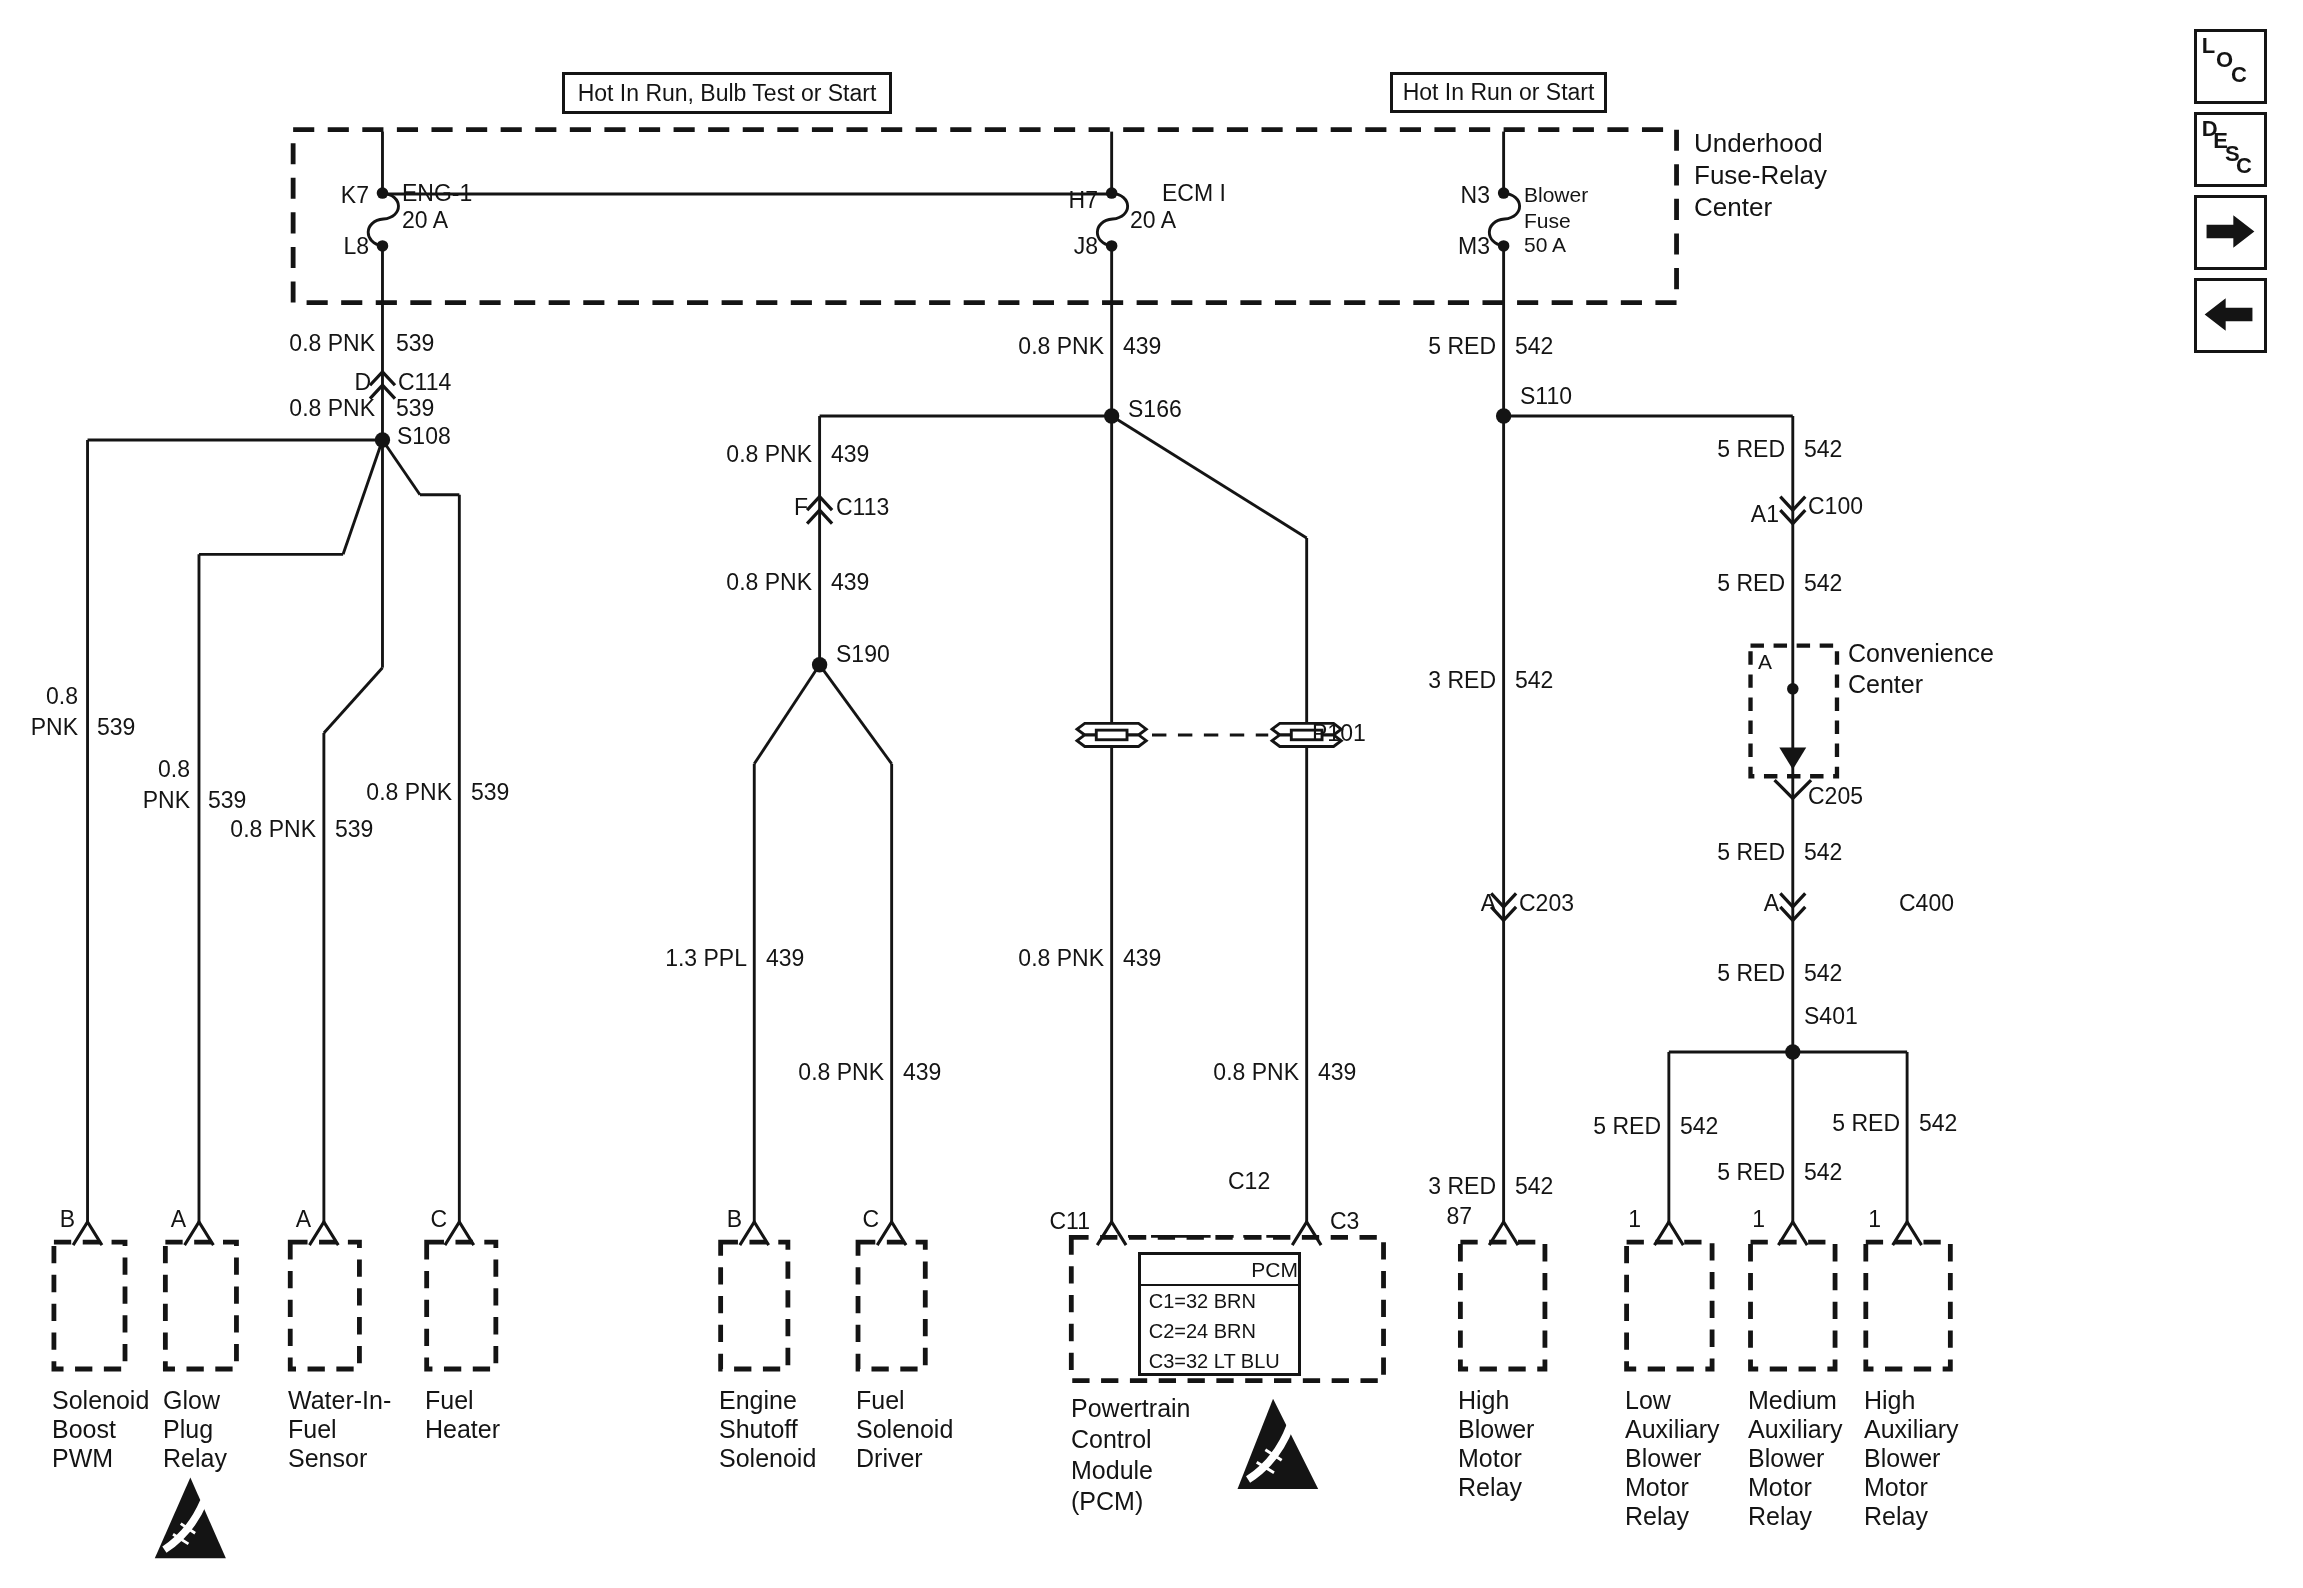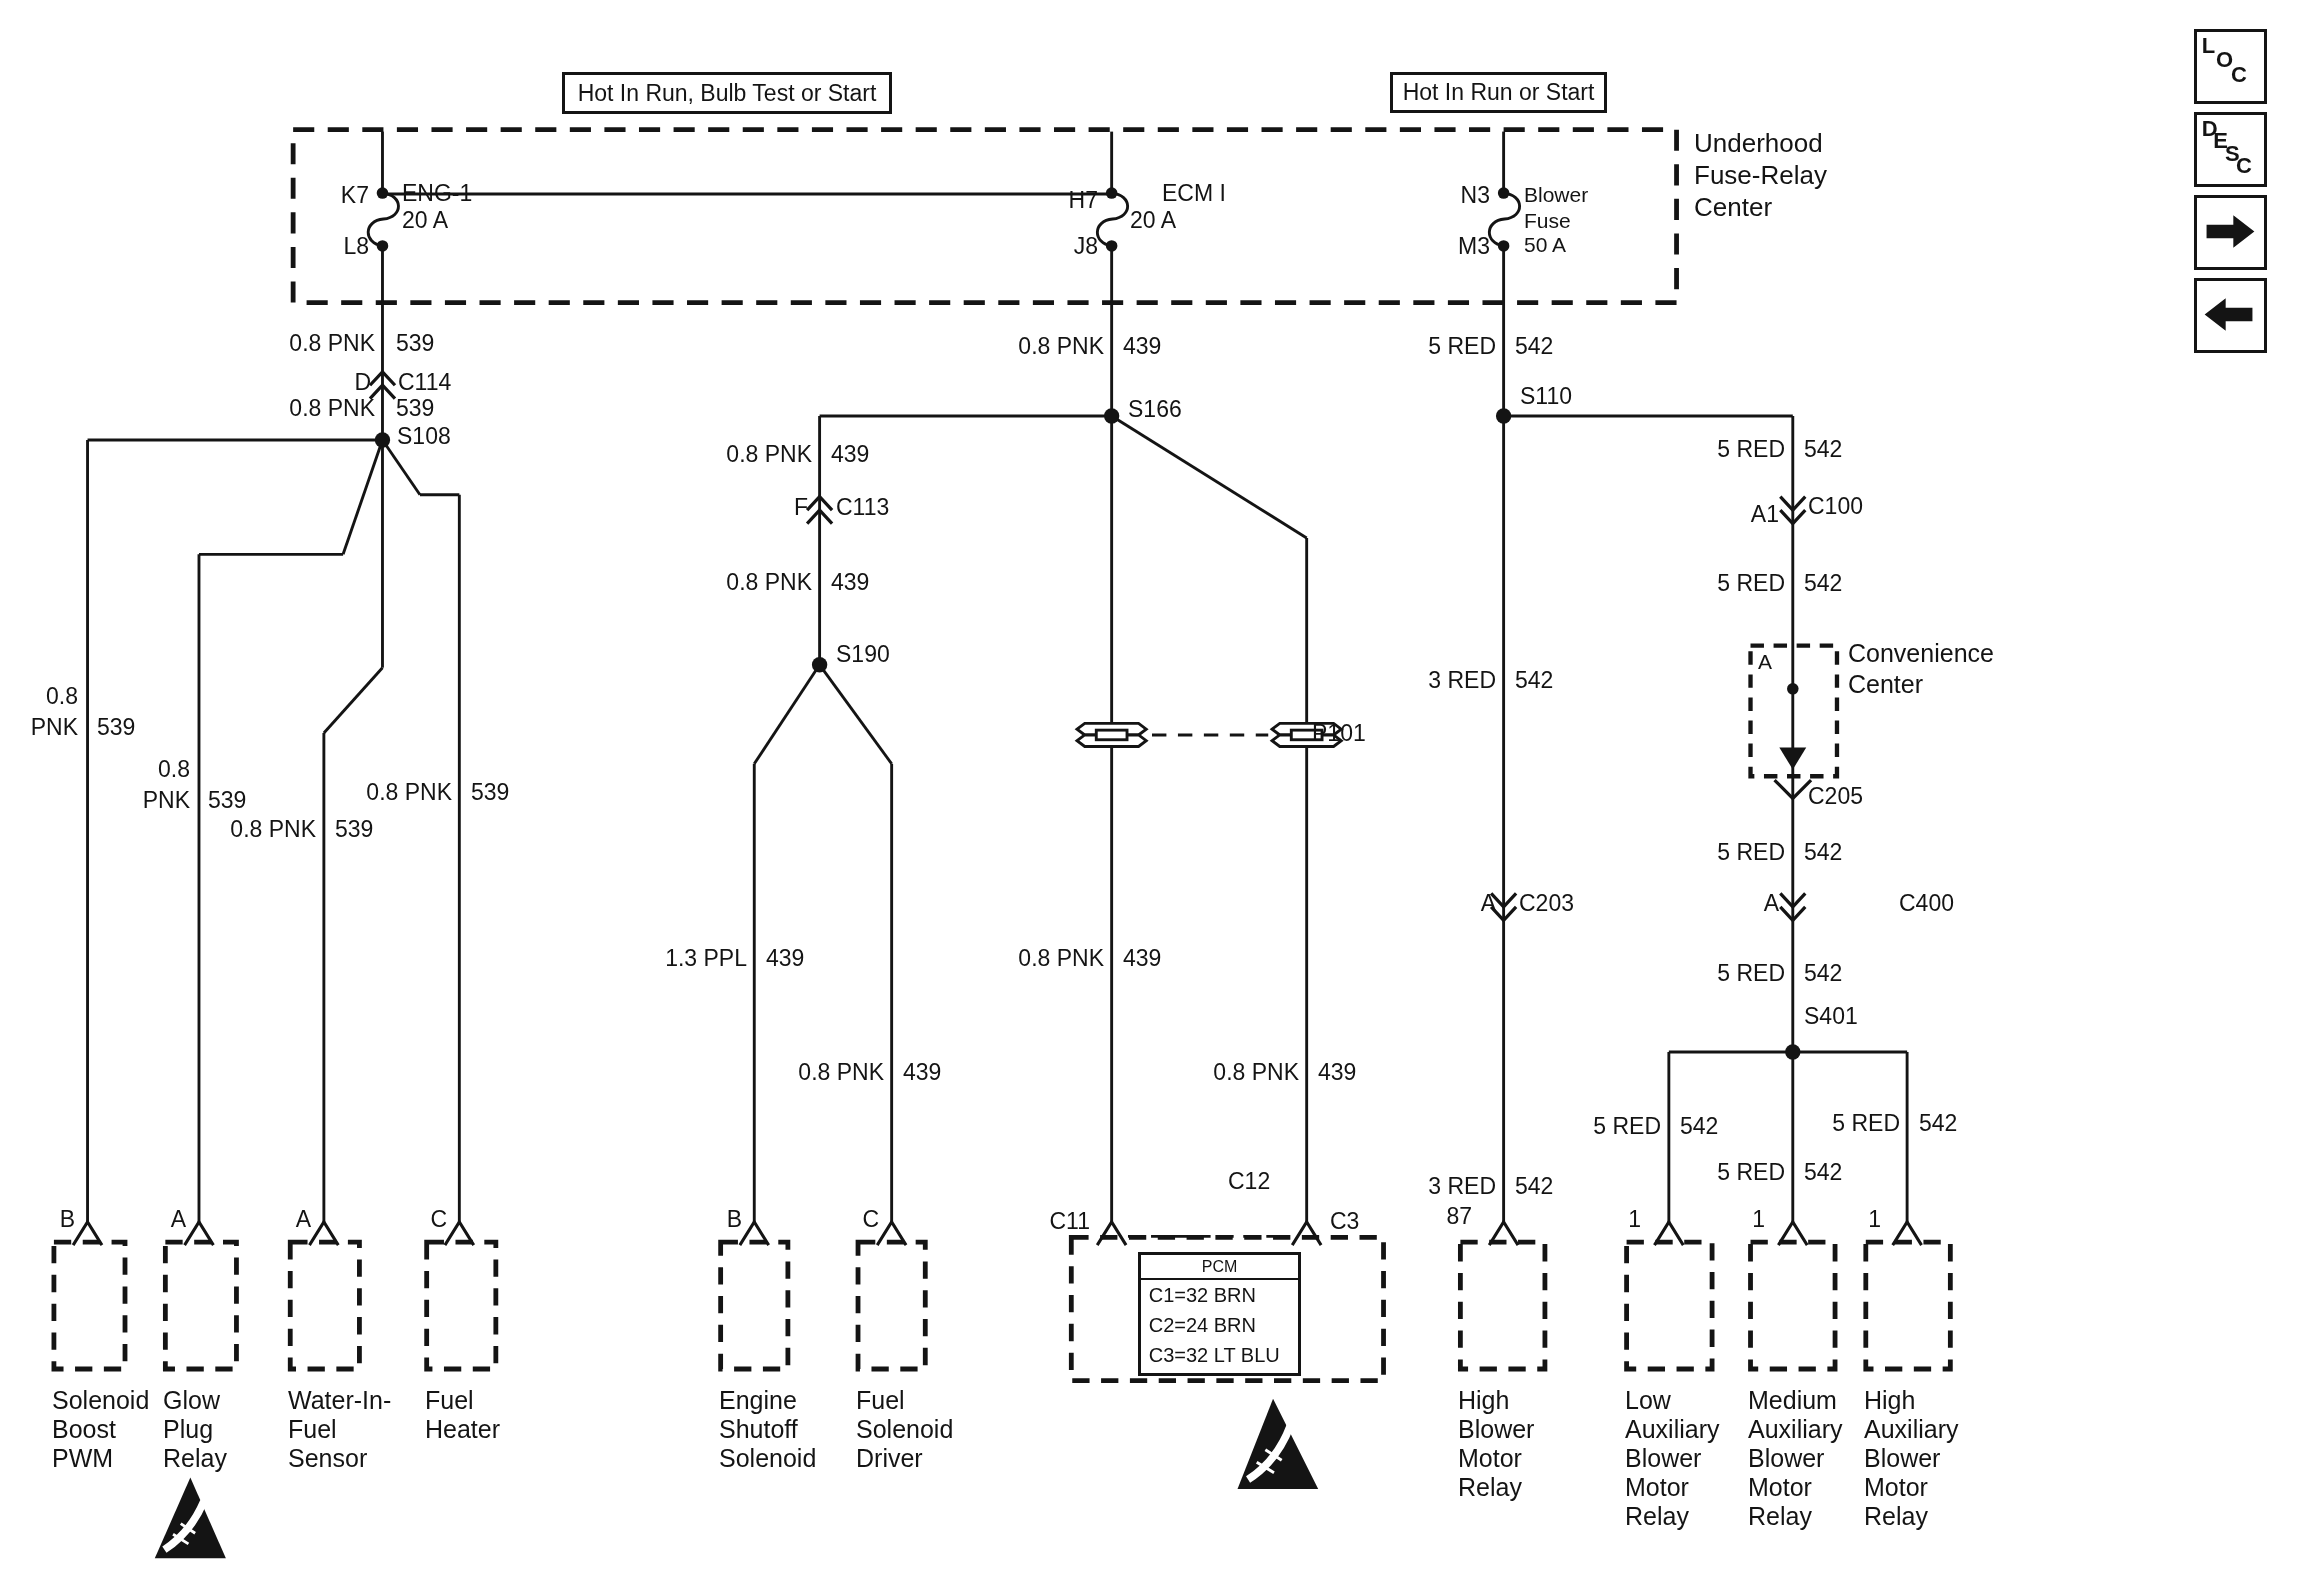--- a/index.html
+++ b/index.html
@@ -9,21 +9,21 @@
   .t{position:absolute;font-size:23px;line-height:1.12;white-space:nowrap;color:#141414;}
   .ra{text-align:right;}
   .lines{white-space:pre-line;}
   .cname{font-size:25px;line-height:29px;}
   .big{font-size:26px;line-height:32px;}
   .banner{position:absolute;border:3.8px solid #141414;background:#fff;display:flex;align-items:center;justify-content:center;font-size:23px;box-sizing:border-box;}
   .navbtn{position:absolute;left:2194px;width:73px;height:75px;border:3.8px solid #141414;background:#fff;box-sizing:border-box;cursor:pointer;}
   .diag{position:relative;width:100%;height:100%;}
   .diag span{position:absolute;font-size:22px;font-weight:bold;}
   .pcmtbl{position:absolute;border:3.8px solid #141414;background:#fff;box-sizing:border-box;}
-  .pcmhead{text-align:center;font-size:16px;padding:2.9px 0 1.9px 0;border-bottom:2.9px solid #141414;}
+  .pcmhead{text-align:right;font-size:21px;padding:2.9px 0 1.9px 0;border-bottom:2.9px solid #141414;}
   .pcmrow{font-size:20px;line-height:30px;padding:0 0 0 7.7px;white-space:nowrap;}
 </style>
 </head>
 <body>
 
 <div id="stage">
 
   <svg width="2304" height="1589" viewBox="0 0 2398 1654">
     <g stroke="#141414" stroke-width="3" fill="none">
 
@@ -307,20 +307,24 @@
 Fuel
 Sensor</div>
   <div class="t cname lines" style="left:425px;top:1386px;">Fuel
 Heater</div>
   <div class="t cname lines" style="left:719px;top:1386px;">Engine
 Shutoff
 Solenoid</div>
   <div class="t cname lines" style="left:856px;top:1386px;">Fuel
 Solenoid
 Driver</div>
+  <div class="t cname lines" style="left:1071px;top:1393px;line-height:31px;">Powertrain
+Control
+Module
+(PCM)</div>
   <div class="t cname lines" style="left:1458px;top:1386px;">High
 Blower
 Motor
 Relay</div>
   <div class="t cname lines" style="left:1625px;top:1386px;">Low
 Auxiliary
 Blower
 Motor
 Relay</div>
   <div class="t cname lines" style="left:1748px;top:1386px;">Medium

